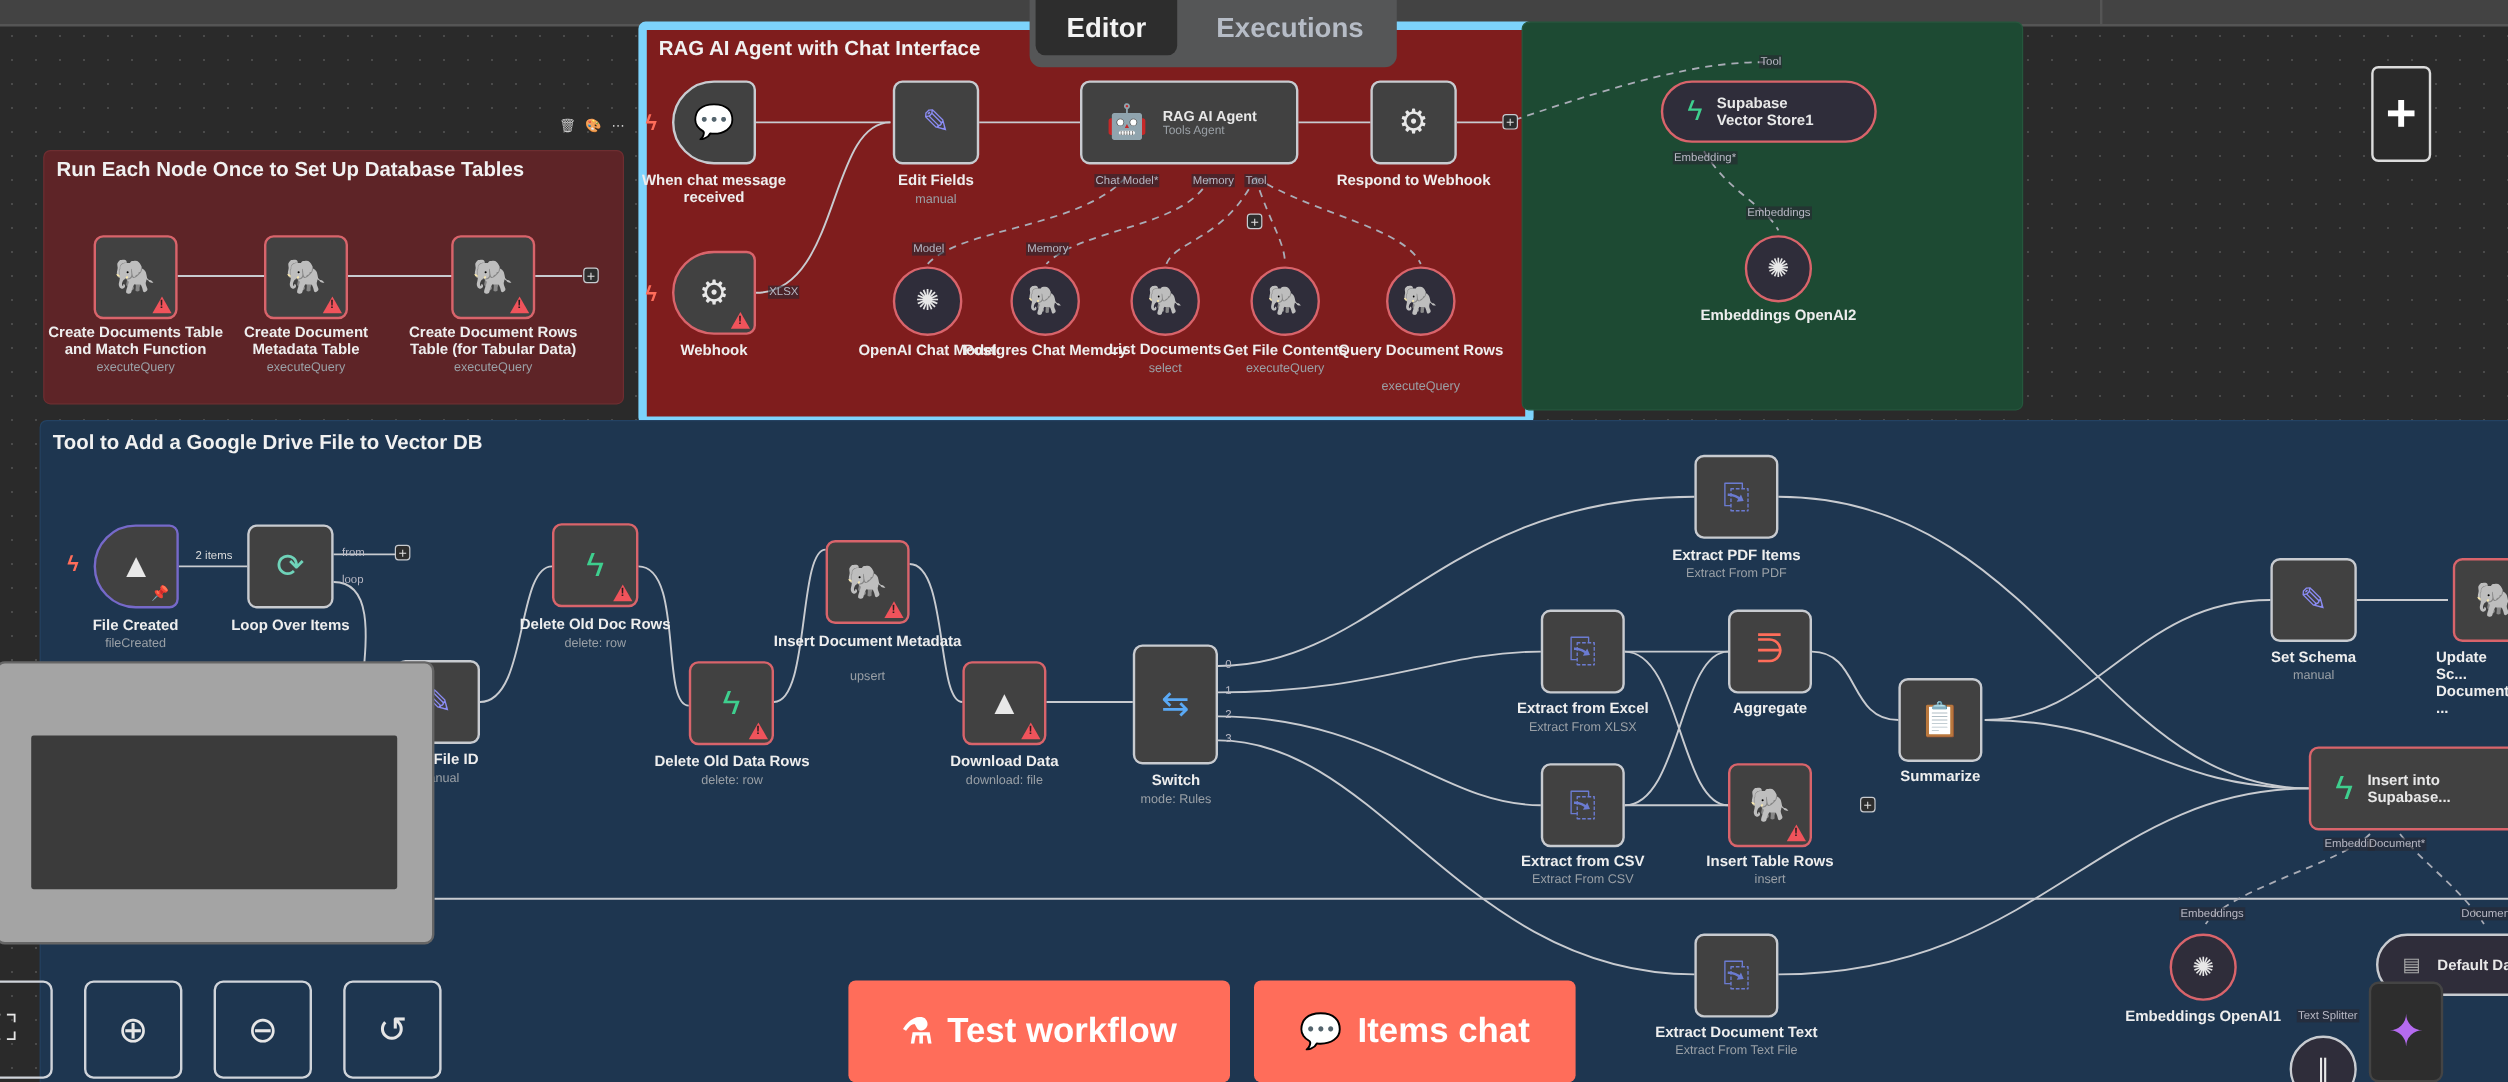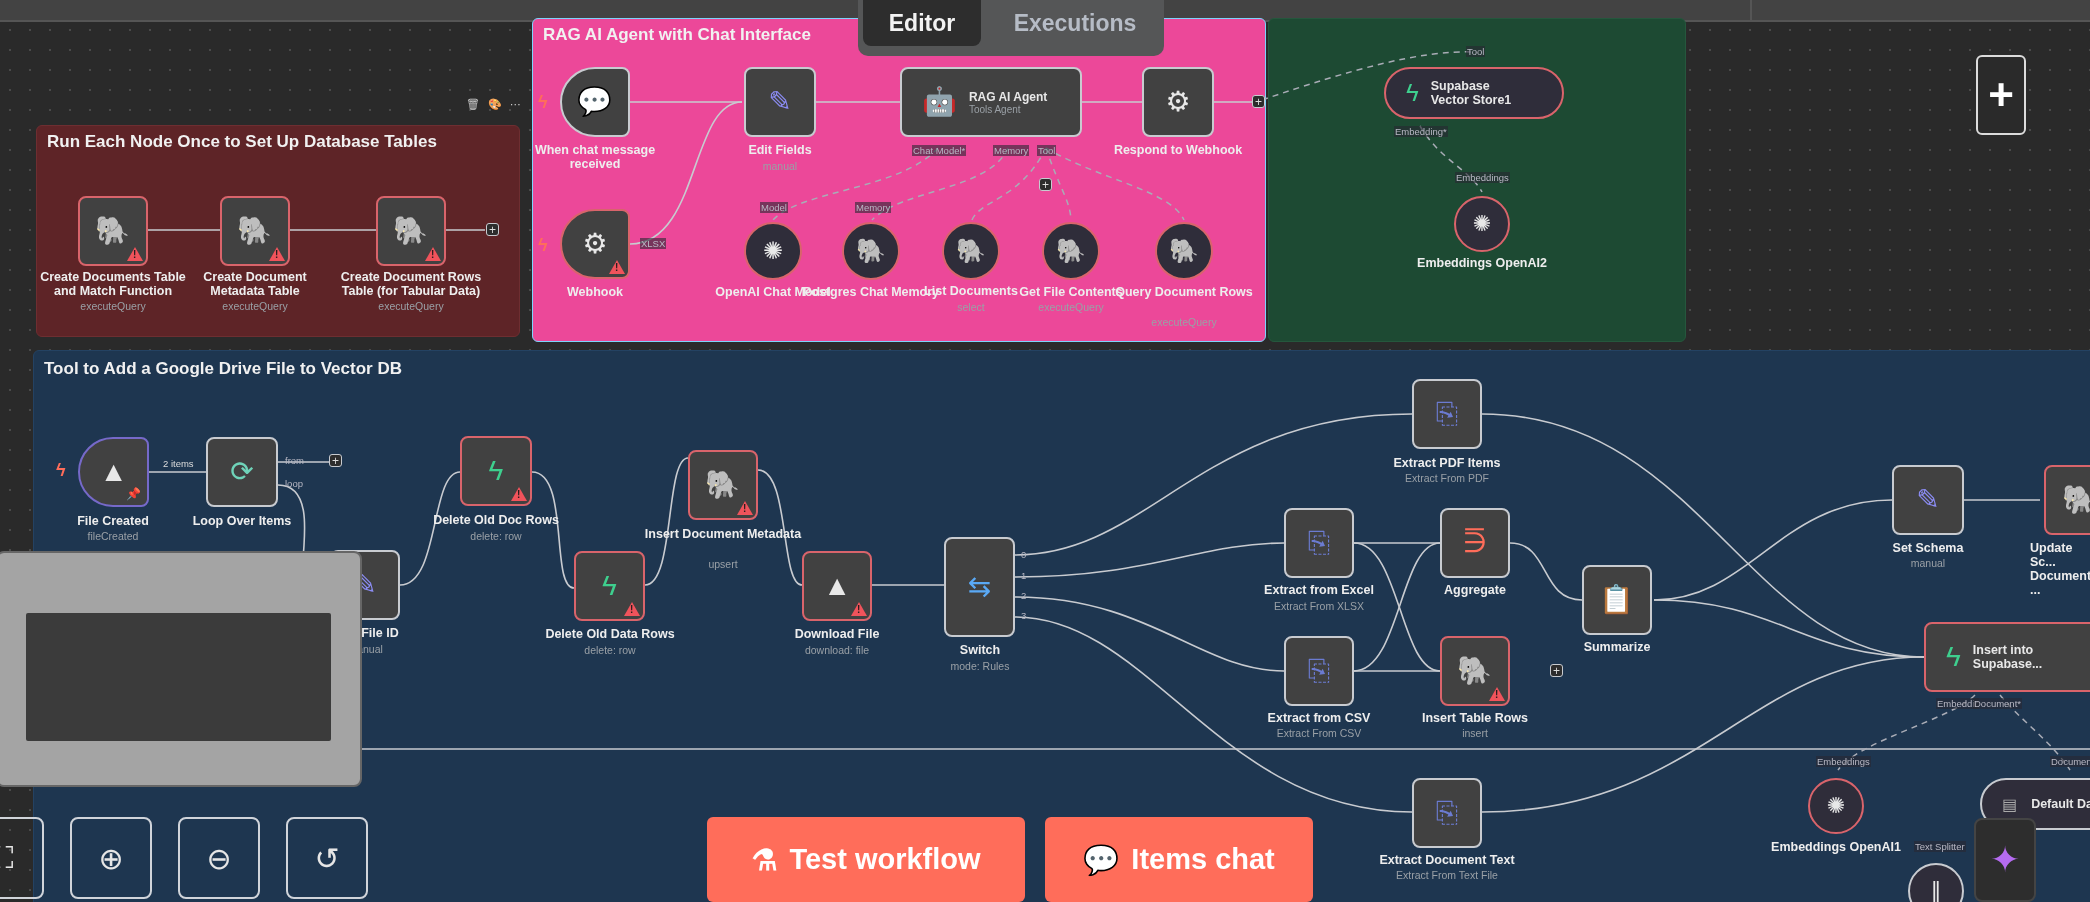--- a/index.html
+++ b/index.html
@@ -6,21 +6,21 @@
   body{width:2090px;height:902px;overflow:hidden;background:#2a2a2a;font-family:"Liberation Sans",sans-serif;color:#e8e8e8;position:relative;}
   .canvas{position:absolute;left:0;top:0;width:2090px;height:902px;
     background-color:#2a2a2a;
     background-image:radial-gradient(circle,#4a4a4a 1px,transparent 1.2px);
     background-size:20px 20px;}
   .topbar{position:absolute;left:0;top:0;width:2090px;height:20px;background:#434343;border-bottom:2px solid #555;}
   .topbar .sep{position:absolute;top:0;width:2px;height:20px;background:#555;}
   .sticky{position:absolute;border-radius:6px;}
   .sticky .st-title{position:absolute;left:10px;top:6px;font-size:17px;font-weight:bold;color:#f1f1f1;white-space:nowrap;}
   .st-red{background:#5e2427;border:1px solid #6e2e31;}
-  .st-olive{background:#ec4899;border:1px solid #7dd3fc;}
+  .st-olive{background:#7f1d1d;border:7px solid #7dd3fc;}
   .st-green{background:#1d4a33;border:1px solid #25573d;}
   .st-blue{background:#1e3650;border:1px solid #244262;}
   .sticky-tools{position:absolute;display:flex;gap:8px;font-size:11px;color:#ccc;}
   .node{position:absolute;background:#414141;border:2px solid #c8cbd0;border-radius:8px;box-sizing:border-box;display:flex;align-items:center;justify-content:center;}
   .node.err{border-color:#d9646b;}
   .node.trigger{border-radius:36px 8px 8px 36px;}
   .node.pinned{border-color:#7669c9;}
   .node.circ{border-radius:50%;background:#2f2d3a;}
   .node.pill{border-radius:40px;background:#2f2d3a;justify-content:flex-start;padding-left:20px;}
   .node.wide{justify-content:flex-start;padding-left:20px;}
@@ -260,21 +260,21 @@
     <span class="icon">🐘</span>
     <span class="warn"></span>
   </div>
 <div class="nlabel" style="left:643px;top:527px">Insert Document Metadata</div>
 <div class="nsub" style="left:643px;top:558px">upsert</div>
 
 <div class="node err" style="left:802px;top:551px;width:70px;height:70px">
     <span class="icon">▲</span>
     <span class="warn"></span>
   </div>
-<div class="nlabel" style="left:757px;top:627px">Download File</div>
+<div class="nlabel" style="left:757px;top:627px">Download Data</div>
 <div class="nsub" style="left:757px;top:644px">download: file</div>
 
 <div class="node" style="left:944px;top:537px;width:71px;height:100px">
     <span class="icon" style="color:#5aa9f5">⇆</span>
   </div>
 <div class="port-label" style="left:1020px;top:549px;background:none">0</div>
 <div class="port-label" style="left:1020px;top:570px;background:none">1</div>
 <div class="port-label" style="left:1020px;top:590px;background:none">2</div>
 <div class="port-label" style="left:1020px;top:610px;background:none">3</div>
 <div class="nlabel" style="left:900px;top:643px">Switch</div>

